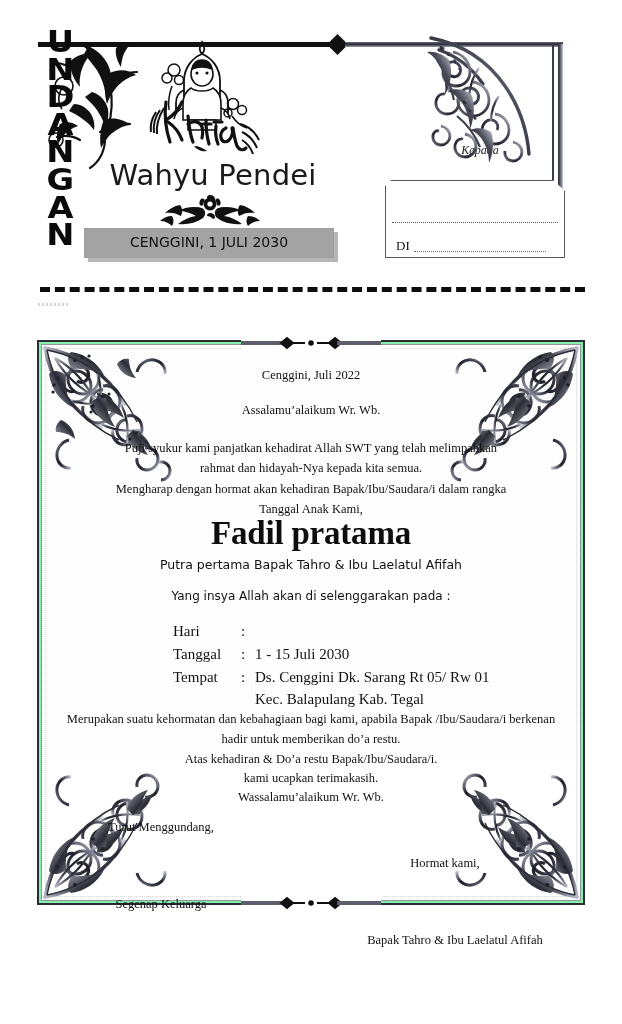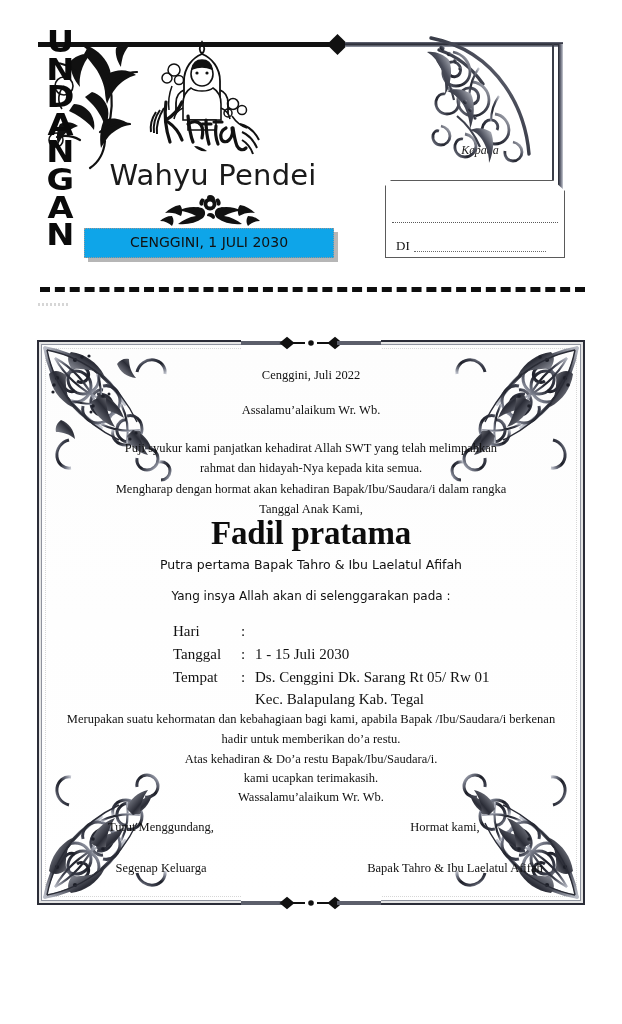--- a/index.html
+++ b/index.html
@@ -64,21 +64,21 @@
     position:absolute; left:88px; top:158px; width:250px;
     font-family:"DejaVu Sans", sans-serif;
     font-size:29px; font-weight:400; color:#1a1a1a;
     letter-spacing:.2px; text-align:center;
   }
   .flourish{ position:absolute; left:150px; top:192px; width:120px; height:34px; }
 
   .place-box{
     position:absolute; left:84px; top:228px; width:250px; height:30px;
     border:1.5px dotted #9a9a9a;
-    background:#0ea5e9;
+    background:#a3a3a3;
     box-shadow:4px 4px 0 0 #b6b6b6;
   }
   .place-box span{
     display:block; width:100%; line-height:27px; text-align:center;
     font-family:"DejaVu Sans", sans-serif; font-size:14px; color:#111;
   }
 
   .kepada{
     position:absolute; left:390px; top:142px; width:180px;
     text-align:center;
@@ -109,21 +109,21 @@
   }
   .tiny-artifact{
     position:absolute; left:38px; top:303px; width:30px; height:3px;
     background:repeating-linear-gradient(90deg,#cfcfcf 0 2px,transparent 2px 4px);
     opacity:.85;
   }
 
   
   .card{
     position:absolute; left:37px; top:340px; width:548px; height:565px;
-    background:#e5e5e5;
+    background:#86efac;
   }
   .card-frame-outer{
     position:absolute; inset:0;
     border:2px solid #2b2d38;
   }
   .card-frame-inner{
     position:absolute; inset:4px;
     border:1.5px solid #8f939e;
     background:linear-gradient(180deg,#fdfdfd,#ffffff);
   }
@@ -177,21 +177,21 @@
   .t-closing{
     position:absolute; top:360px; left:4px; width:calc(100% - 8px); text-align:center;
     font-size:12.5px; line-height:1.58;
   }
   .t-wassalam{
     position:absolute; top:440px; left:0; width:100%; text-align:center; font-size:12.5px;
   }
   .sign{ position:absolute; top:470px; left:0; width:100%; font-size:12.5px; }
   .sign-row{ display:flex; }
   .sign-col-l{ flex:0 0 50%; text-align:center; padding-right:36px; }
-  .sign-col-r{ flex:0 0 50%; text-align:center; padding-left:4px; }
+  .sign-col-r{ flex:0 0 50%; text-align:center; padding-left:4px;margin-top:36px; }
   .sign-row2{ margin-top:26px;gap:10px; }
 </style>
 </head>
 <body>
 
 <div class="page">
 
   <section class="cover">
 
     <div class="cover-top-rule"></div>

